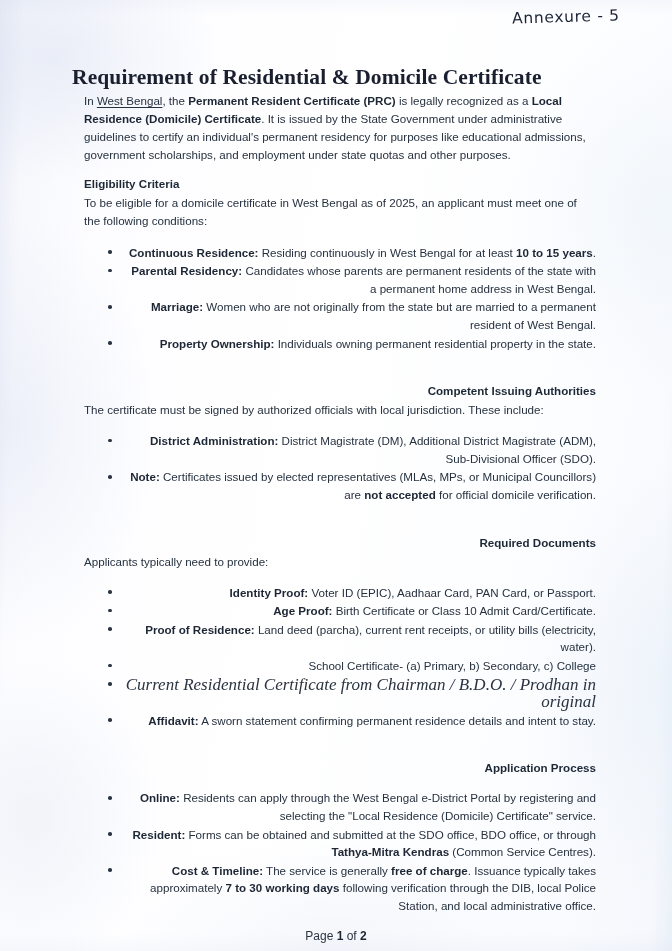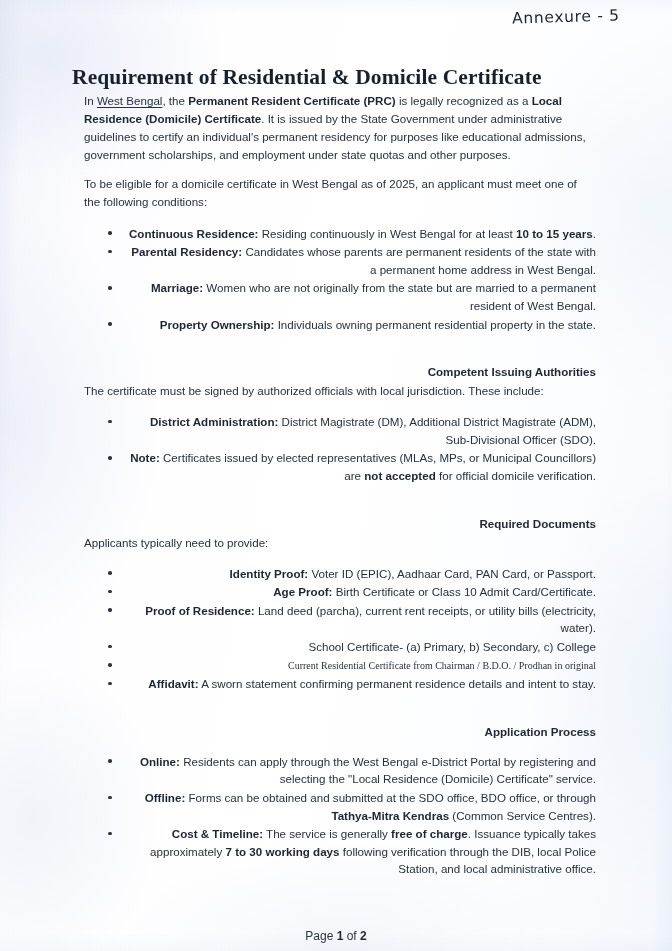--- a/index.html
+++ b/index.html
@@ -123,23 +123,24 @@
     border-radius: 50%;
     background: #2b3442;
   }
 
   b, strong { font-weight: bold; color: #1d2634; }
   .u { text-decoration: underline; text-underline-offset: 1.5px; }
 
   
   li.serif-line {
     font-family: "Liberation Serif", "DejaVu Serif", serif;
-    font-size: 10px;
+    font-size: 17px;
     line-height: 18px;
     color: #2a3340;
+    font-style: italic;
   }
 
   
   .footer {
     position: absolute;
     left: 0;
     right: 0;
     top: 929px;
     text-align: center;
     font-size: 12px;
@@ -153,20 +154,21 @@
   <div class="content">
 
     <div class="annexure">Annexure - 5</div>
 
     <h1 class="doc-title">Requirement of Residential &amp; Domicile Certificate</h1>
 
     <div class="body">
 
       <p class="para"><span>In </span><span class="u">West Bengal</span><span>, the </span><b>Permanent Resident Certificate (PRC)</b><span> is legally recognized as a </span><b>Local Residence (Domicile) Certificate</b><span>. It is issued by the State Government under administrative guidelines to certify an individual's permanent residency for purposes like educational admissions, government scholarships, and employment under state quotas and other purposes.</span></p>
 
+      <h2 class="sec">Eligibility Criteria</h2>
       <p class="para tight">To be eligible for a domicile certificate in West Bengal as of 2025, an applicant must meet one of the following conditions:</p>
 
       <ul class="bullets gap-top">
         <li><b>Continuous Residence:</b><span> Residing continuously in West Bengal for at least </span><b>10 to 15 years</b><span>.</span></li>
         <li><b>Parental Residency:</b><span> Candidates whose parents are permanent residents of the state with a permanent home address in West Bengal.</span></li>
         <li><b>Marriage:</b><span> Women who are not originally from the state but are married to a permanent resident of West Bengal.</span></li>
         <li><b>Property Ownership:</b><span> Individuals owning permanent residential property in the state.</span></li>
       </ul>
 
       <h2 class="sec spaced">Competent Issuing Authorities</h2>
@@ -186,21 +188,21 @@
         <li><b>Proof of Residence:</b><span> Land deed (parcha), current rent receipts, or utility bills (electricity, water).</span></li>
         <li>School Certificate- (a) Primary, b) Secondary, c) College</li>
         <li class="serif-line">Current Residential Certificate from Chairman / B.D.O. / Prodhan in original</li>
         <li><b>Affidavit:</b><span> A sworn statement confirming permanent residence details and intent to stay.</span></li>
       </ul>
 
       <h2 class="sec spaced">Application Process</h2>
 
       <ul class="bullets gap-top">
         <li><b>Online:</b><span> Residents can apply through the West Bengal e-District Portal by registering and selecting the "Local Residence (Domicile) Certificate" service.</span></li>
-        <li><b>Offline:</b><span> Forms can be obtained and submitted at the SDO office, BDO office, or through </span><b>Tathya-Mitra Kendras</b><span> (Common Service Centres).</span></li>
+        <li><b>Resident:</b><span> Forms can be obtained and submitted at the SDO office, BDO office, or through </span><b>Tathya-Mitra Kendras</b><span> (Common Service Centres).</span></li>
         <li><b>Cost &amp; Timeline:</b><span> The service is generally </span><b>free of charge</b><span>. Issuance typically takes approximately </span><b>7 to 30 working days</b><span> following verification through the DIB, local Police Station, and local administrative office.</span></li>
       </ul>
 
     </div>
 
     <div class="footer"><span>Page </span><b>1</b><span> of </span><b>2</b></div>
 
   </div>
 </div>
 

